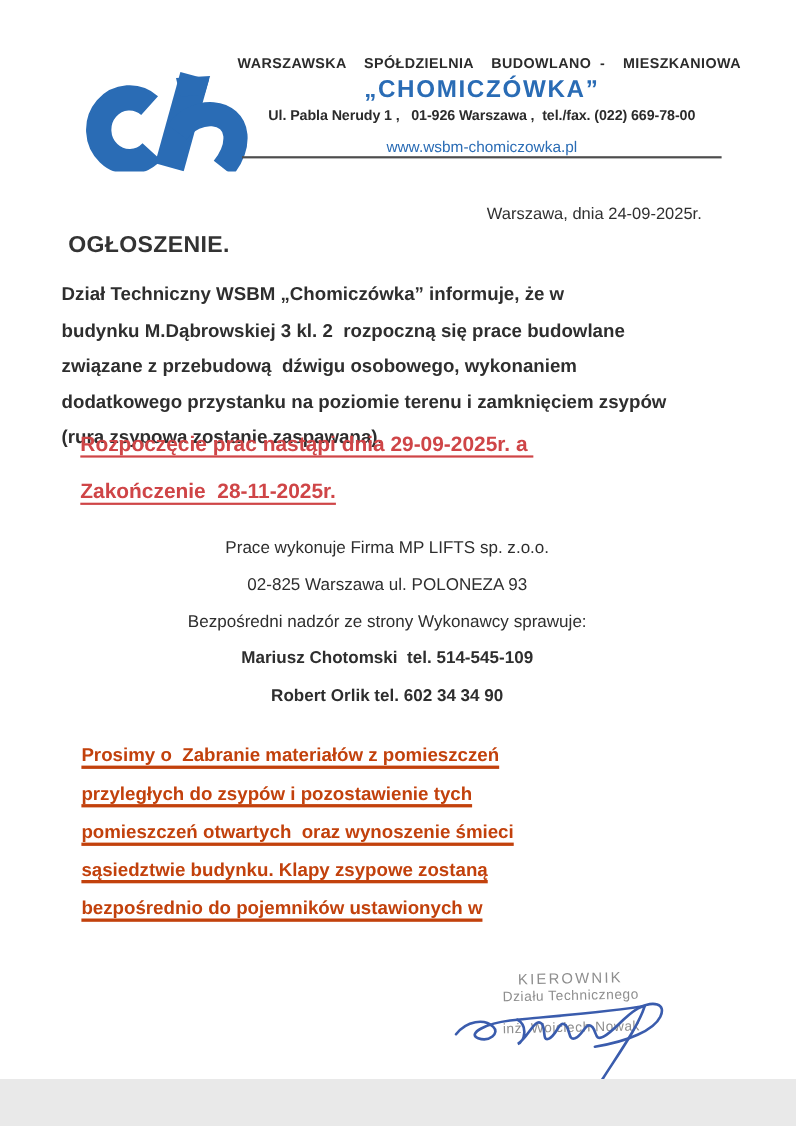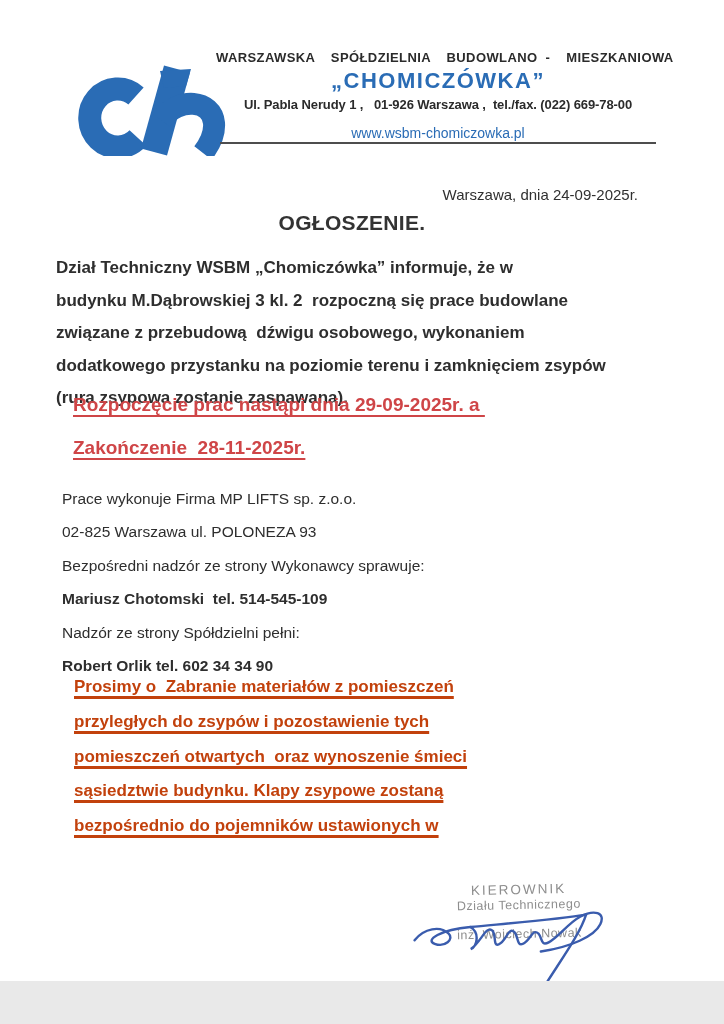--- a/index.html
+++ b/index.html
@@ -79,21 +79,21 @@
     text-align: right;
     font-size: 15px;
     color: #303030;
     white-space: pre;
   }
   .doc-title {
     position: absolute;
     top: 211px;
     left: 62px;
     width: 580px;
-    text-align: center;
+    text-align: left;
     font-size: 21px;
     font-weight: bold;
     letter-spacing: 0.3px;
     color: #333333;
   }
   .intro {
     position: absolute;
     top: 252px;
     left: 56px;
     width: 612px;
@@ -120,20 +120,21 @@
     text-underline-offset: 4px;
     width: fit-content;
   }
   .schedule .line + .line { margin-top: 21px; }
 
   .contractor {
     position: absolute;
     top: 482px;
     left: 62px;
     width: 580px;
+    text-align: center;
     font-size: 15.5px;
     color: #2e2e2e;
   }
   .contractor .line { line-height: 33.4px; white-space: pre; }
   .contractor .line.strong { font-weight: bold; }
 
   .notice {
     position: absolute;
     top: 670px;
     left: 74px;
@@ -206,21 +207,20 @@
   <div class="schedule">
     <div class="line">Rozpoczęcie prac nastąpi dnia 29-09-2025r. a </div>
     <div class="line">Zakończenie  28-11-2025r.</div>
   </div>
 
   <div class="contractor">
     <div class="line">Prace wykonuje Firma MP LIFTS sp. z.o.o.</div>
     <div class="line">02-825 Warszawa ul. POLONEZA 93</div>
     <div class="line">Bezpośredni nadzór ze strony Wykonawcy sprawuje:</div>
     <div class="line strong">Mariusz Chotomski  tel. 514-545-109</div>
-    <div class="line">Nadzór ze strony Spółdzielni pełni:</div>
     <div class="line strong">Robert Orlik tel. 602 34 34 90</div>
   </div>
 
   <div class="notice">
     <div class="line"><span>Prosimy o  Zabranie materiałów z pomieszczeń</span></div>
     <div class="line"><span>przyległych do zsypów i pozostawienie tych</span></div>
     <div class="line"><span>pomieszczeń otwartych  oraz wynoszenie śmieci</span></div>
     <div class="line"><span>sąsiedztwie budynku. Klapy zsypowe zostaną</span></div>
     <div class="line"><span>bezpośrednio do pojemników ustawionych w</span></div>
   </div>

